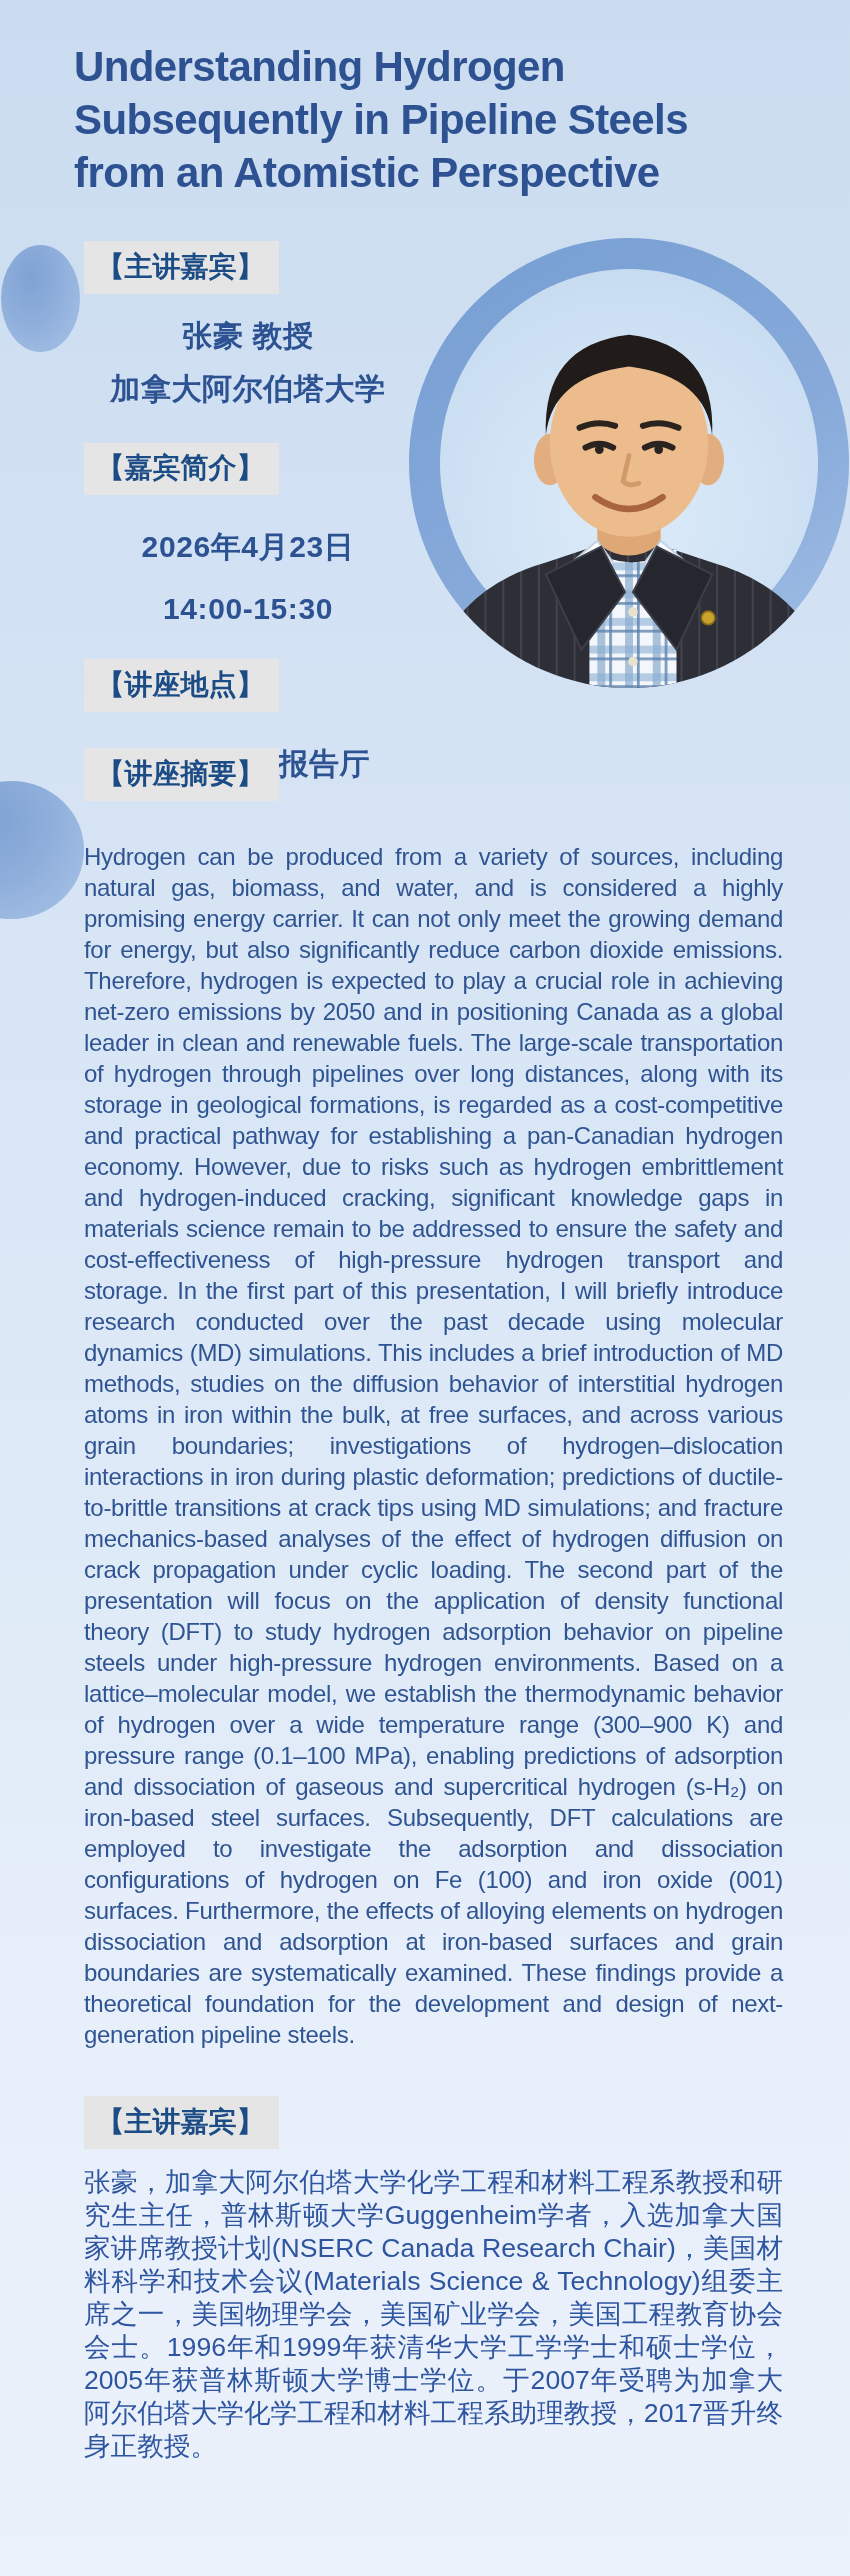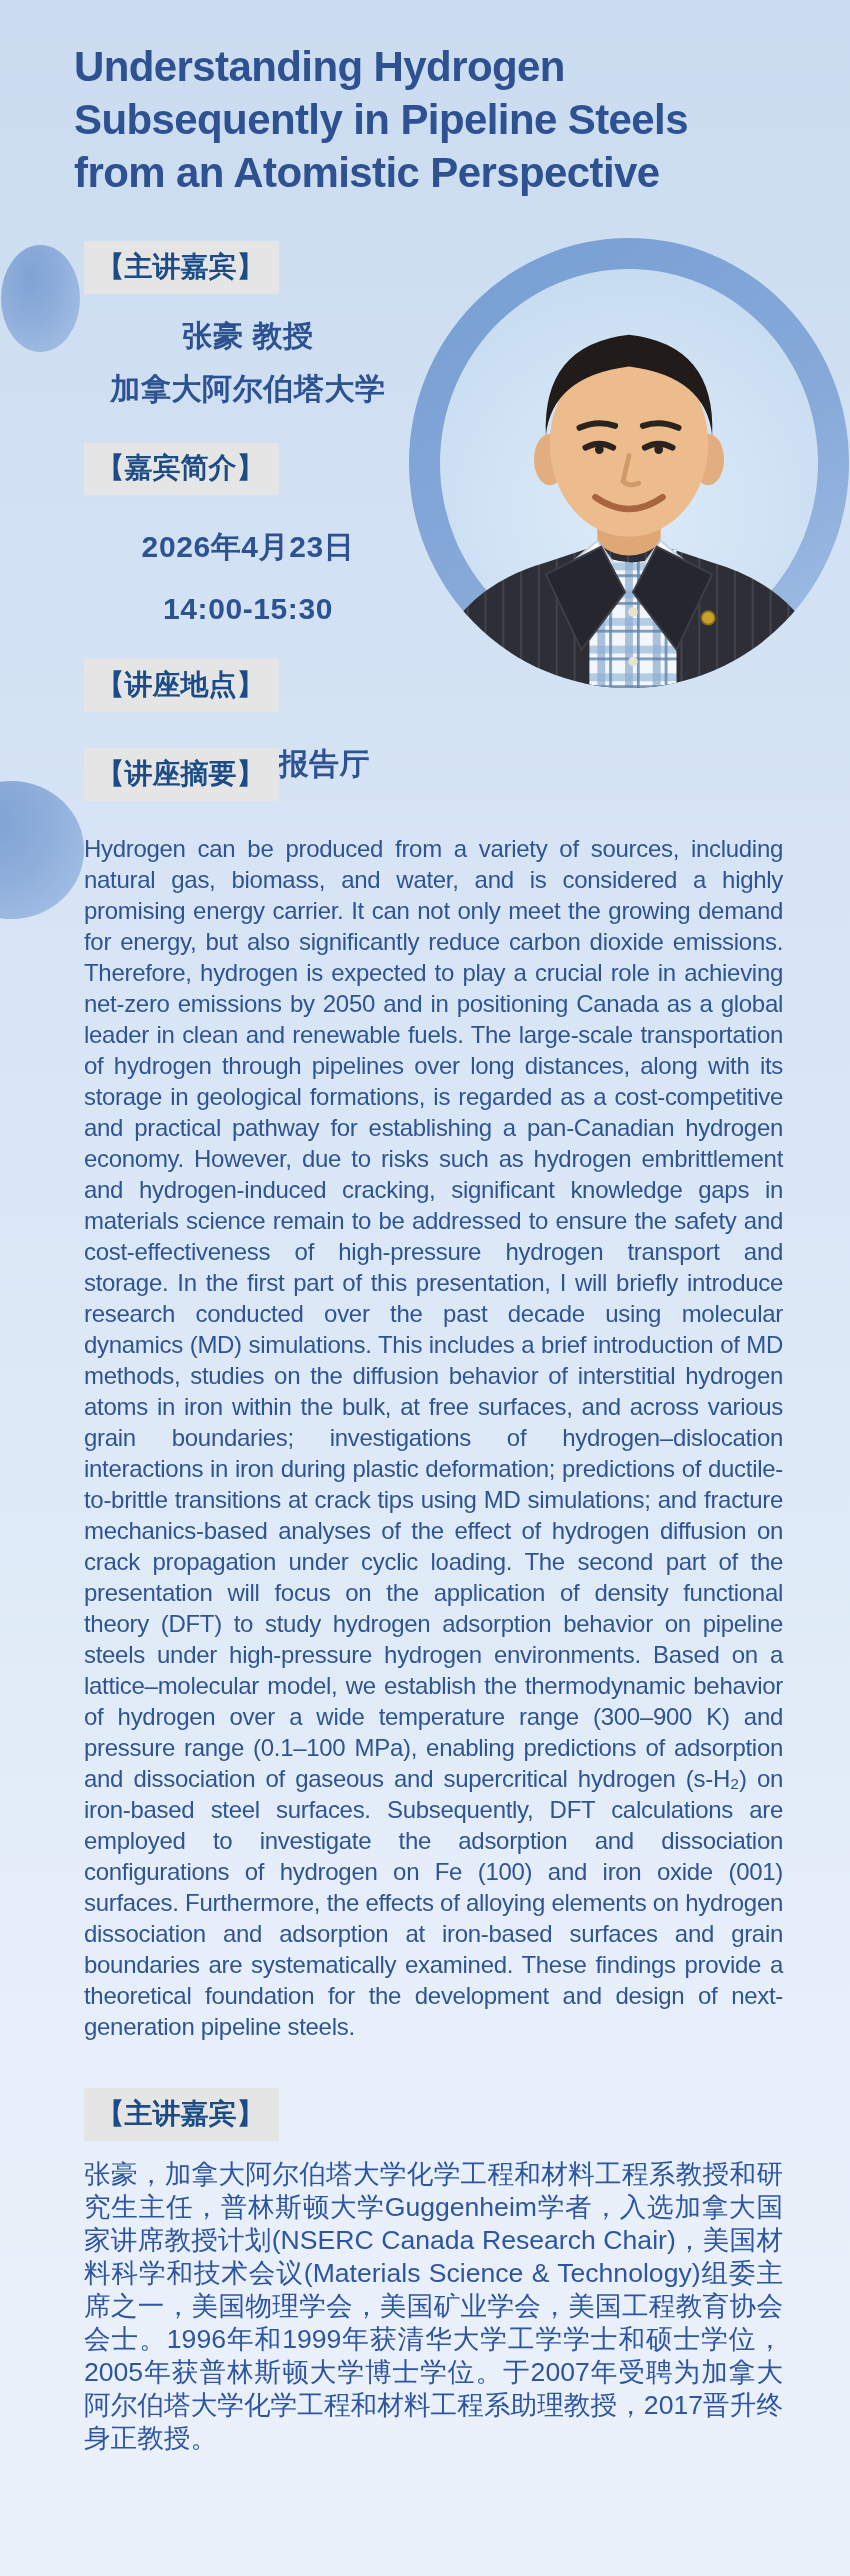--- a/index.html
+++ b/index.html
@@ -82,21 +82,21 @@
     letter-spacing: 0.6px;
     text-align: center;
   }
   .mt-name { margin-top: 22.6px; }
   .mt-sub  { margin-top: 11.3px; }
   .mt-sec  { margin-top: 33px; }
   .mt-val  { margin-top: 32px; }
   .mt-val2 { margin-top: 24px; }
 
   .abstract-text {
-    margin-top: 32px;
+    margin-top: 40px;
     font-size: 24px;
     line-height: 31px;
     letter-spacing: -0.3px;
     color: #2f5492;
     text-align: justify;
   }
   .bio-label-row { margin-top: 46px; }
   .bio-text {
     margin-top: 17px;
     font-size: 26.6px;

